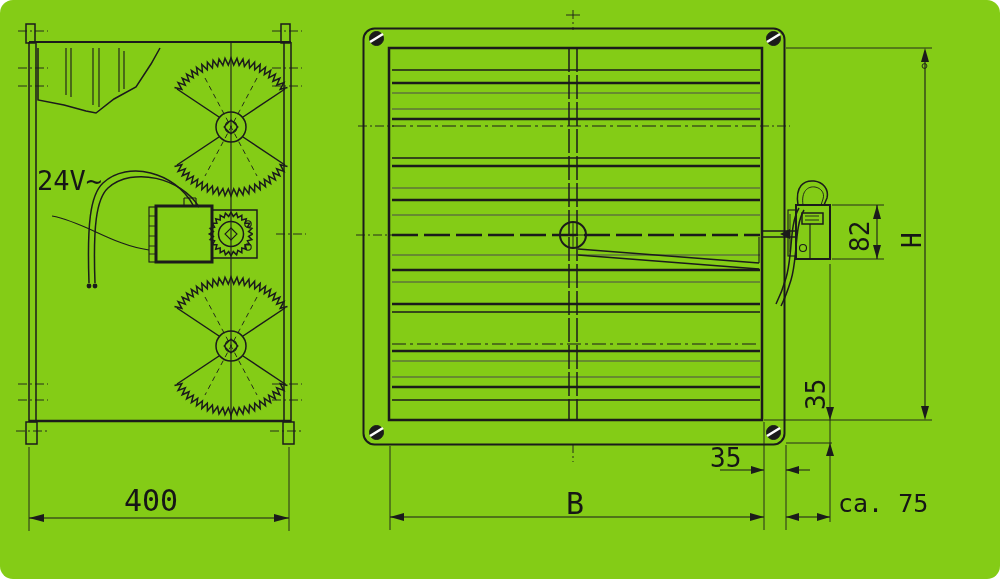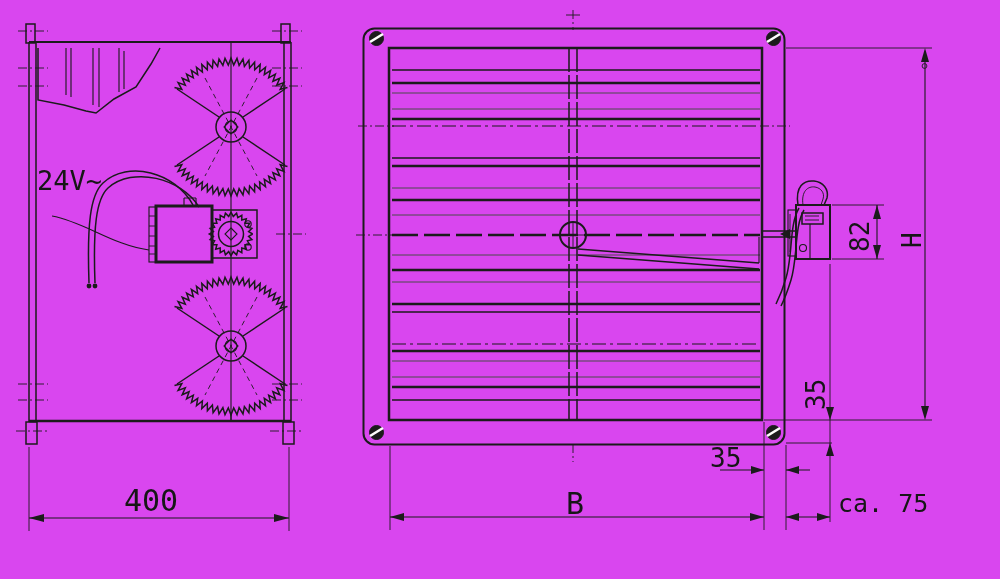--- a/index.html
+++ b/index.html
@@ -1,16 +1,16 @@
 <!DOCTYPE html>
 <html><head>
 <meta charset="utf-8">
 <style>
   html,body{margin:0;padding:0;background:#ffffff;}
-  .canvas{position:relative;width:1000px;height:579px;background:#d946ef;overflow:hidden;}
+  .canvas{position:relative;width:1000px;height:579px;background:#84cc16;overflow:hidden;border-radius:13px;}
   svg{display:block;}
   .ln{stroke:#1b1b1b;fill:none;stroke-linecap:butt;}
   .w08{stroke-width:.9;}
   .w1{stroke-width:1.1;}
   .w15{stroke-width:1.5;}
   .w2{stroke-width:2;}
   .w25{stroke-width:2.5;}
   .w3{stroke-width:3;}
   .thin{stroke:#4a4a4a;fill:none;stroke-width:1;}
   .dd{stroke-dasharray:9 3 2 3;}

